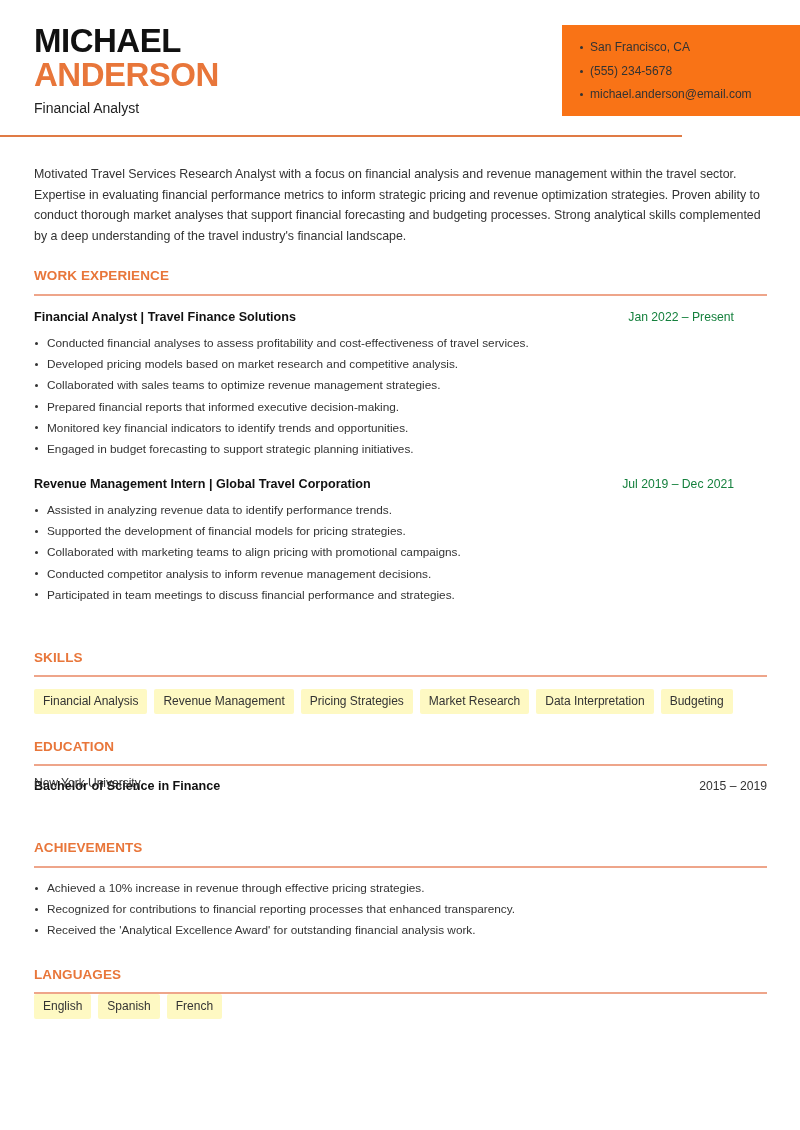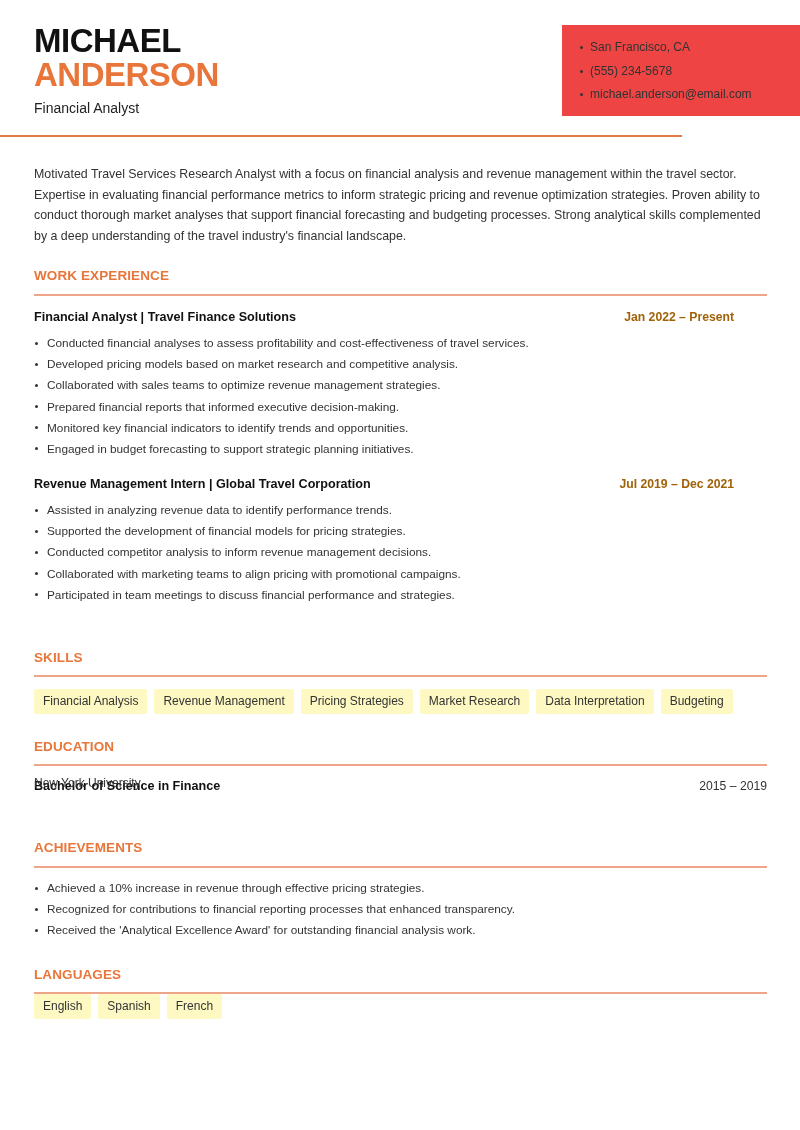--- a/index.html
+++ b/index.html
@@ -4,31 +4,31 @@
 <style>
   * { box-sizing: border-box; margin: 0; padding: 0; }
   html, body { width: 800px; height: 1130px; background: #ffffff; }
   body { font-family: "Liberation Sans", "DejaVu Sans", sans-serif; color: #222; position: relative; overflow: hidden; }
 
   .header { position: absolute; left: 0; top: 0; width: 682px; height: 137px; border-bottom: 2px solid #e07b45; }
   .name-first { position: absolute; left: 34px; top: 22px; font-size: 33px; font-weight: bold; color: #111; letter-spacing: -0.5px; line-height: 38px; }
   .name-last { position: absolute; left: 34px; top: 56px; font-size: 33px; font-weight: bold; color: #e8763a; letter-spacing: -0.5px; line-height: 38px; }
   .job-title { position: absolute; left: 34px; top: 100px; font-size: 14px; color: #222; }
 
-  .contact-box { position: absolute; left: 562px; top: 25px; width: 238px; height: 91px; background: #ef4444; padding: 14px 0 0 17px; }
+  .contact-box { position: absolute; left: 562px; top: 25px; width: 238px; height: 91px; background: #f97316; padding: 14px 0 0 17px; }
   .contact-item { position: relative; font-size: 12px; color: #333; height: 23.5px; padding-left: 11px; line-height: 16px; }
   .contact-item::before { content: ""; position: absolute; left: 1px; top: 7px; width: 3px; height: 3px; border-radius: 50%; background: #333; }
 
   .summary { position: absolute; left: 34px; top: 164px; width: 735px; font-size: 12.4px; line-height: 20.5px; color: #333; }
 
   .section-title { position: absolute; left: 34px; font-size: 13.5px; font-weight: bold; color: #e8763a; letter-spacing: 0.1px; }
   .section-rule { position: absolute; left: 34px; width: 733px; height: 1.5px; background: #eea58a; }
 
   .job-head { position: absolute; left: 34px; width: 733px; font-size: 12.6px; font-weight: bold; color: #111; }
-  .job-date { position: absolute; right: 33px; font-size: 12.2px; color: #a16207; font-weight: bold; }
+  .job-date { position: absolute; right: 33px; font-size: 12.2px; color: #15803d; font-weight: normal; }
 
   .bullets { position: absolute; left: 34px; width: 733px; list-style: none; }
   .bullets li { position: relative; font-size: 11.8px; color: #333; height: 21.2px; line-height: 16px; padding-left: 13px; }
   .bullets li::before { content: ""; position: absolute; left: 1px; top: 6.5px; width: 3px; height: 3px; border-radius: 50%; background: #333; }
 
   .chips { position: absolute; left: 34px; display: flex; gap: 7px; }
   .chip { background: #fef9c3; font-size: 12px; color: #333; height: 25px; line-height: 25px; padding: 0 9px; border-radius: 2px; }
 
   .edu-degree { position: absolute; left: 34px; top: 779px; font-size: 12.6px; font-weight: bold; color: #111; }
   .edu-date { position: absolute; right: 33px; top: 779px; font-size: 12.2px; color: #333; }
@@ -66,22 +66,22 @@
   <li>Engaged in budget forecasting to support strategic planning initiatives.</li>
 </ul>
 
 <div class="job-head" style="top:477px;">
   <span>Revenue Management Intern | Global Travel Corporation</span>
   <span class="job-date">Jul 2019 – Dec 2021</span>
 </div>
 <ul class="bullets" style="top:502px;">
   <li>Assisted in analyzing revenue data to identify performance trends.</li>
   <li>Supported the development of financial models for pricing strategies.</li>
+  <li>Collaborated with marketing teams to align pricing with promotional campaigns.</li>
   <li>Conducted competitor analysis to inform revenue management decisions.</li>
-  <li>Collaborated with marketing teams to align pricing with promotional campaigns.</li>
   <li>Participated in team meetings to discuss financial performance and strategies.</li>
 </ul>
 
 <div class="section-title" style="top:650px;">SKILLS</div>
 <div class="section-rule" style="top:675px;"></div>
 <div class="chips" style="top:689px;">
   <span class="chip">Financial Analysis</span>
   <span class="chip">Revenue Management</span>
   <span class="chip">Pricing Strategies</span>
   <span class="chip">Market Research</span>

